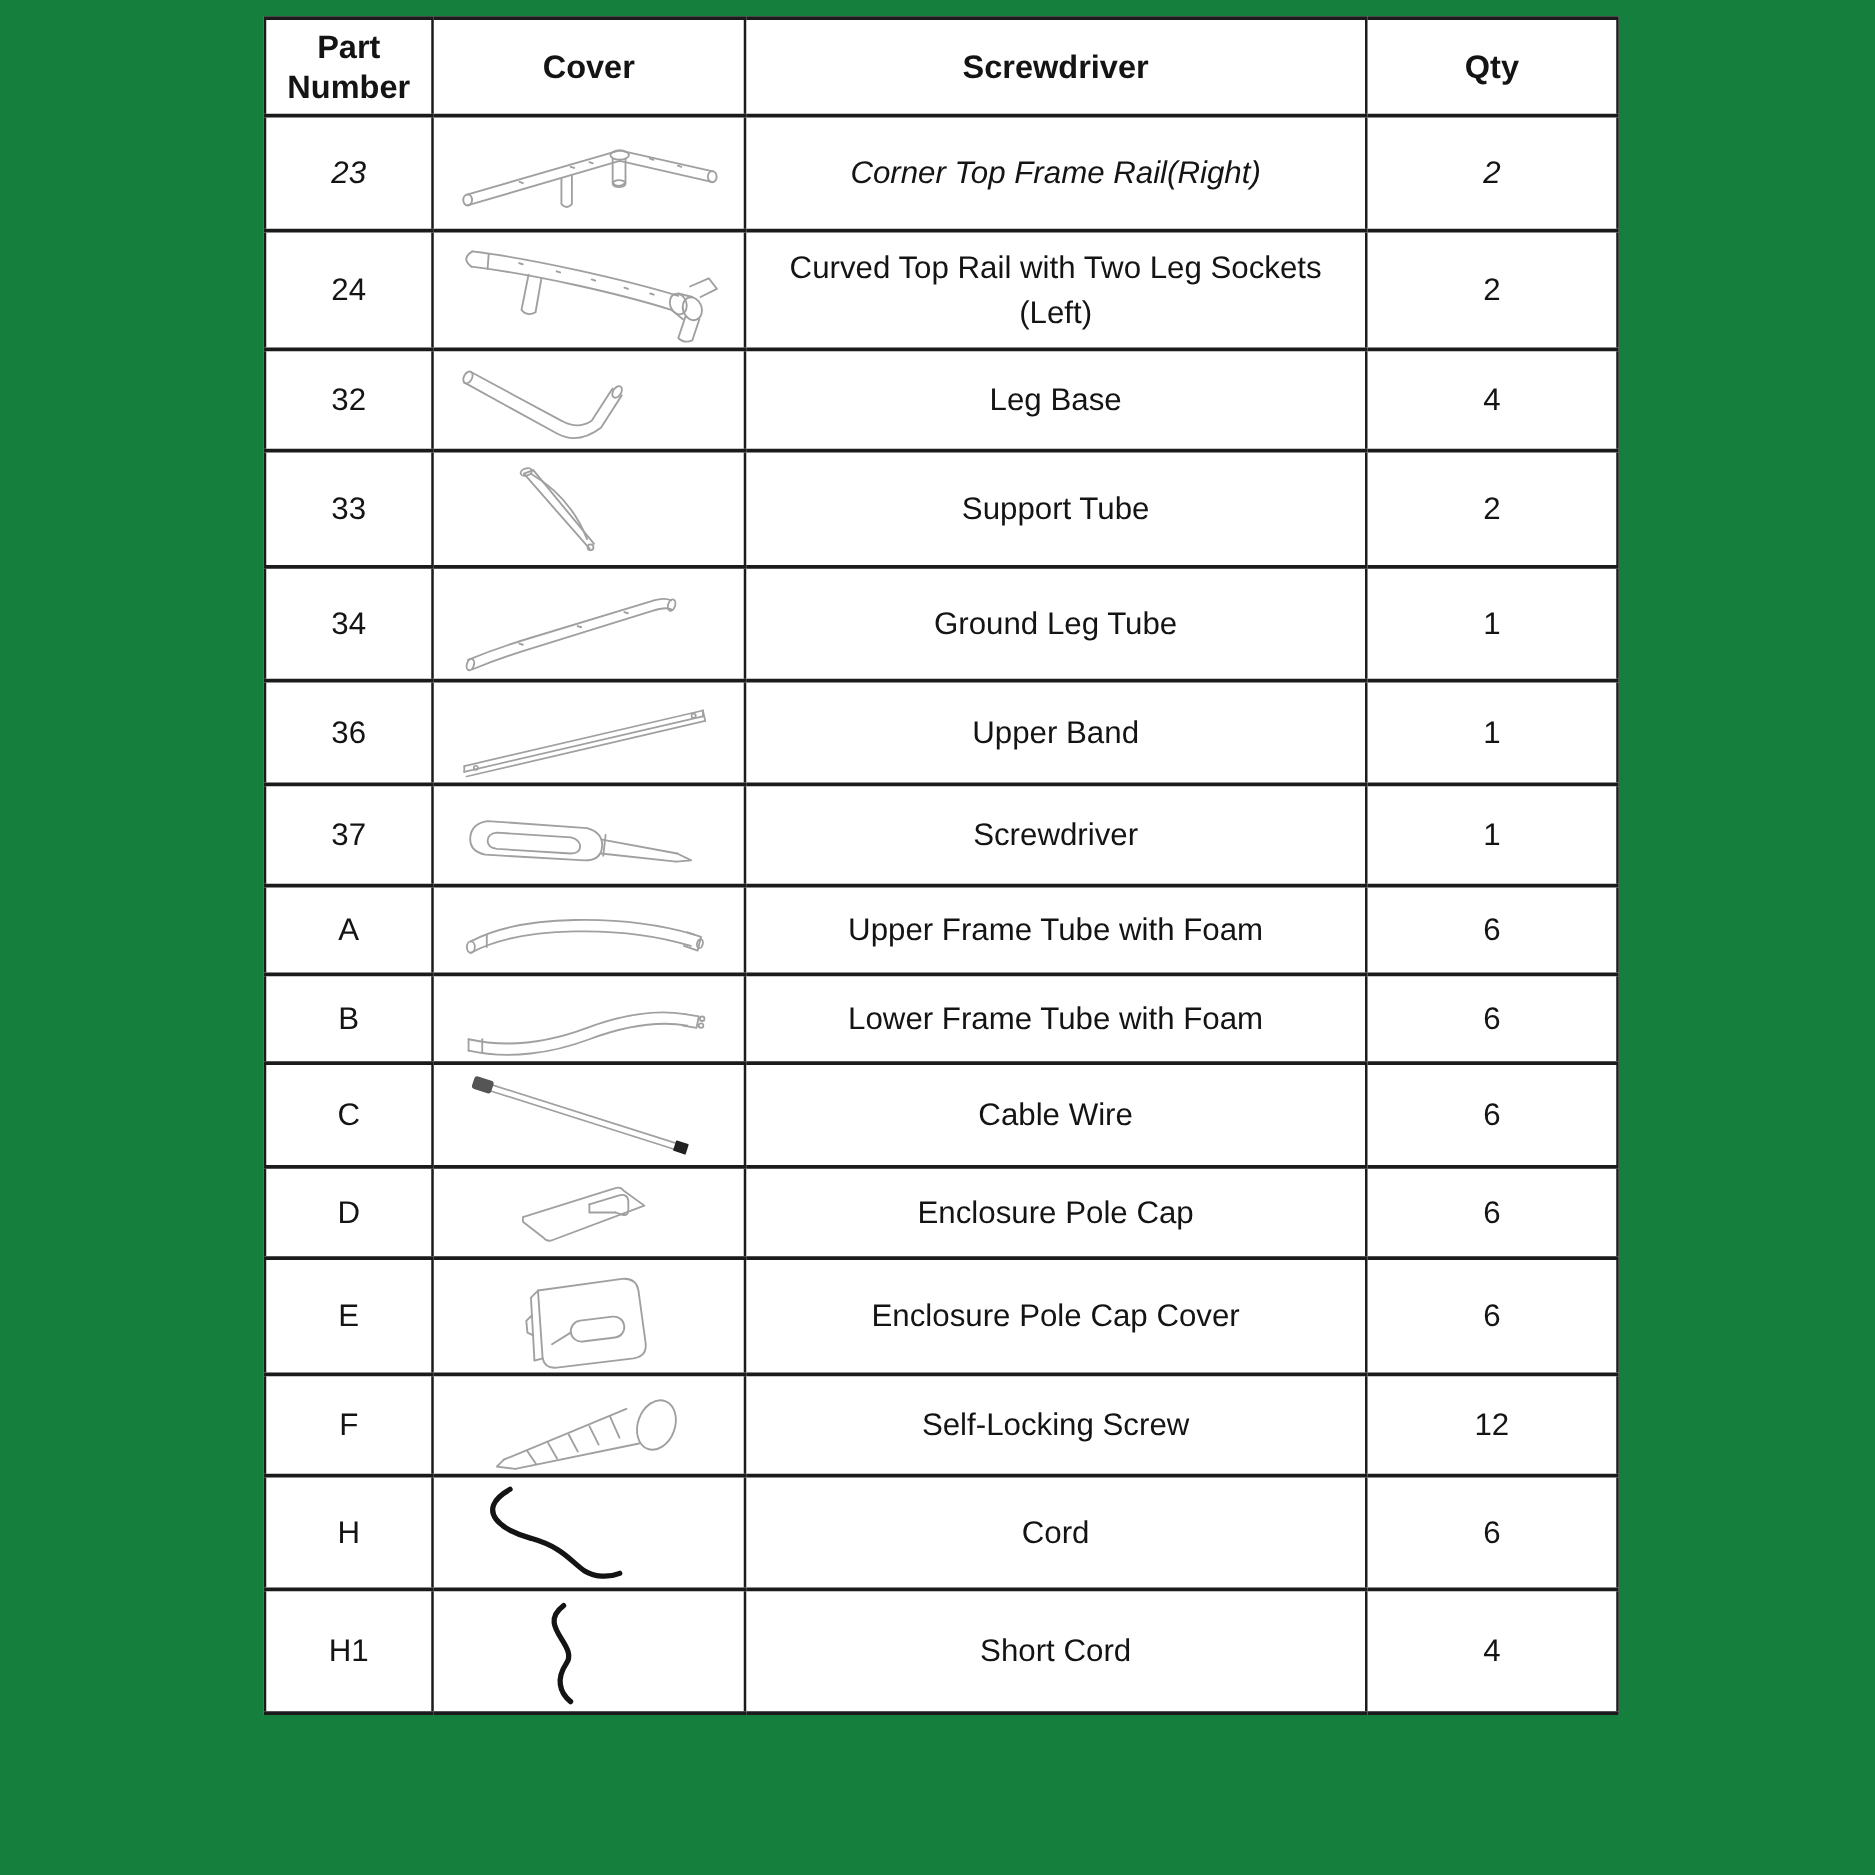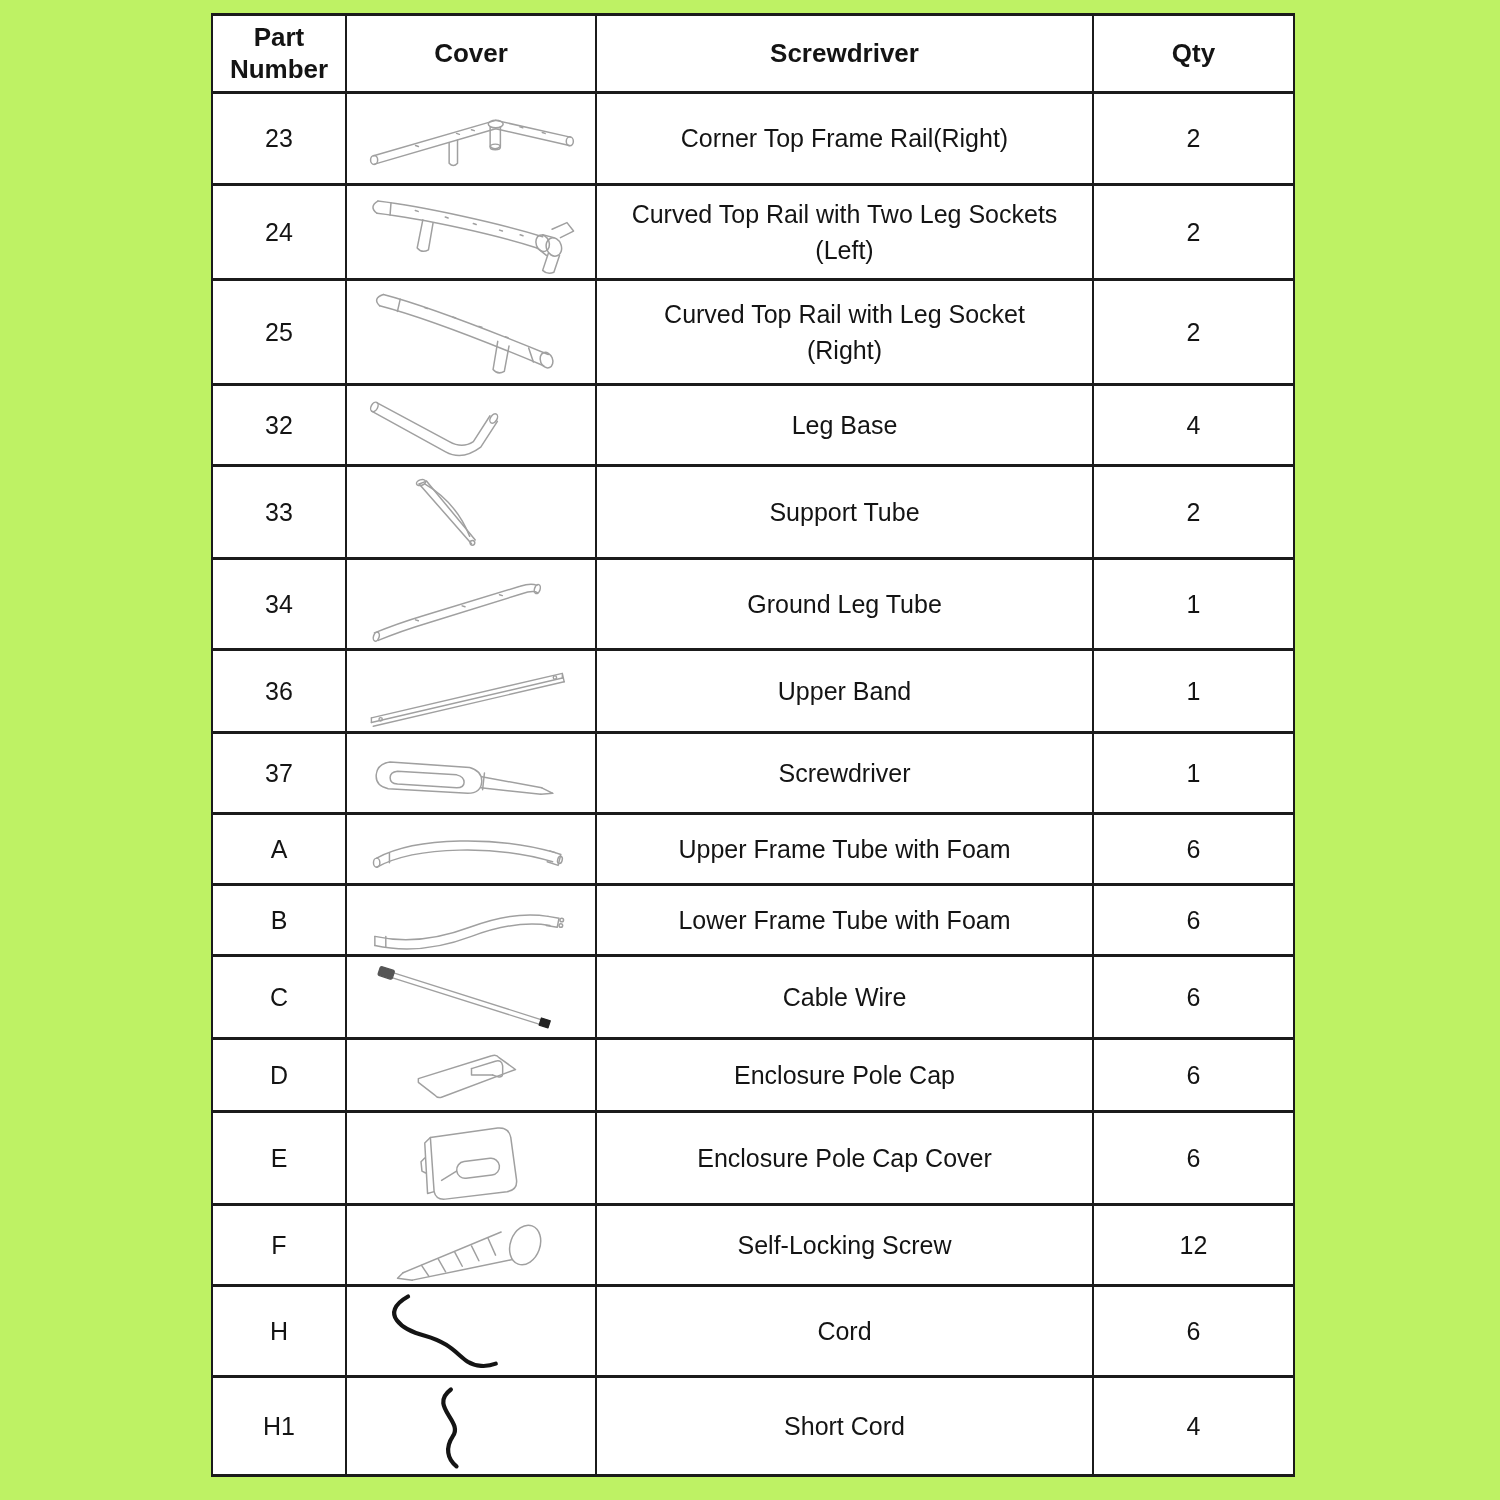--- a/index.html
+++ b/index.html
@@ -7,21 +7,21 @@
     padding: 0;
     background: #ffffff;
     width: 1500px;
     height: 1500px;
     font-family: "Liberation Sans", sans-serif;
   }
   .page {
     position: relative;
     width: 1500px;
     height: 1500px;
-    background: #bef264;
+    background: #15803d;
     overflow: hidden;
   }
   table.parts-table {
     position: absolute;
     left: 211px;
     top: 13px;
     width: 1082px;
     border-collapse: collapse;
     table-layout: fixed;
     background: #ffffff;
@@ -63,21 +63,21 @@
     </colgroup>
     <thead>
       <tr>
         <th>Part Number</th>
         <th>Cover</th>
         <th>Screwdriver</th>
         <th>Qty</th>
       </tr>
     </thead>
     <tbody>
-        <tr style="height: 92px;">
+        <tr style="height: 92px; font-style: italic;">
           <td class="part-cell">23</td>
           <td class="img-cell">
             <svg width="225" height="82" viewBox="0 0 240 88">
               <g fill="none" stroke="#a0a0a0" stroke-width="1.6" stroke-linejoin="round" stroke-linecap="round">
                 <path d="M15 62 L146 24 L226 42"></path>
                 <path d="M16 71 L146 33 L225 51"></path>
                 <ellipse cx="15.5" cy="66.5" rx="3.8" ry="4.8"></ellipse>
                 <ellipse cx="225.5" cy="46.5" rx="3.8" ry="4.8"></ellipse>
                 <ellipse cx="146" cy="28" rx="8" ry="4"></ellipse>
                 <path d="M140 31 L140 52 Q145 57 151 52 L151 31"></path>
@@ -106,40 +106,20 @@
                 <path d="M202 70 L196 88 Q201 93 208 90 L214 72"></path>
                 <path d="M206 44 l16 -7 l7 9 l-14 7"></path>
                 <path d="M60 24 l3 1 M92 31 l3 1 M122 38 l3 1 M150 45 l3 1 M172 50 l3 1"></path>
               </g>
             </svg>
           </td>
           <td class="desc-cell">Curved Top Rail with Two Leg Sockets
 (Left)</td>
           <td class="qty-cell">2</td>
         </tr>
-        <tr style="height: 102px;">
-          <td class="part-cell">25</td>
-          <td class="img-cell">
-            <svg width="225" height="98" viewBox="0 0 240 104">
-              <g fill="none" stroke="#a0a0a0" stroke-width="1.6" stroke-linejoin="round" stroke-linecap="round">
-                <path d="M26 12 C80 26 158 58 202 76"></path>
-                <path d="M22 24 C76 38 154 70 197 88"></path>
-                <path d="M26 12 Q14 16 22 24"></path>
-                <path d="M44 17 L41 30"></path>
-                <path d="M148 62 L143 92 Q148 98 155 94 L160 67"></path>
-                <ellipse cx="200" cy="82" rx="6.5" ry="8.5" transform="rotate(-22 200 82)"></ellipse>
-                <path d="M181 69 L186 84"></path>
-                <path d="M70 26 l3 1 M100 36 l3 1 M128 46 l3 1 M156 57 l3 1"></path>
-              </g>
-            </svg>
-          </td>
-          <td class="desc-cell">Curved Top Rail with Leg Socket
-(Right)</td>
-          <td class="qty-cell">2</td>
-        </tr>
         <tr style="height: 73px;">
           <td class="part-cell">32</td>
           <td class="img-cell">
             <svg width="225" height="74" viewBox="0 0 240 80">
               <g fill="none" stroke="#a0a0a0" stroke-width="1.6" stroke-linejoin="round" stroke-linecap="round">
                 <path d="M18 16 L96 58 Q110 66 122 58 L140 30"></path>
                 <path d="M12 25 L92 69 Q110 79 130 64 L148 36"></path>
                 <ellipse cx="15" cy="20.5" rx="3.5" ry="5.5" transform="rotate(28 15 20.5)"></ellipse>
                 <ellipse cx="144" cy="33" rx="3.5" ry="5.5" transform="rotate(32 144 33)"></ellipse>
               </g>

